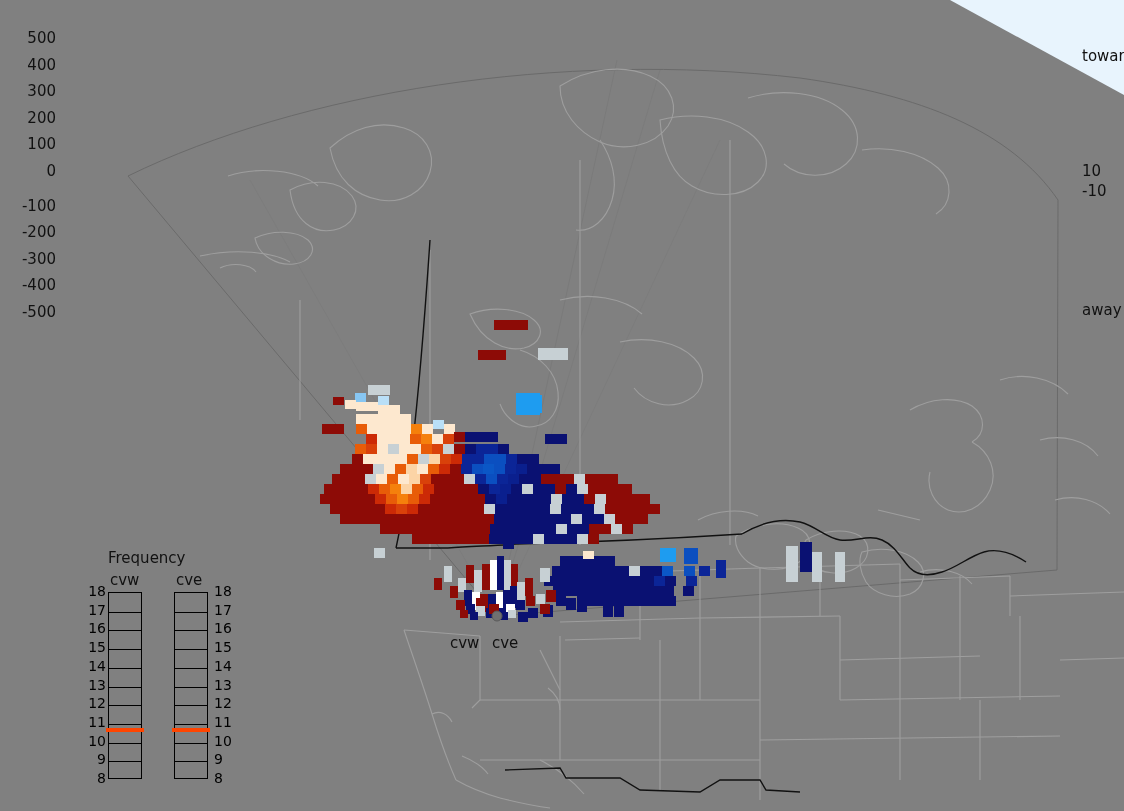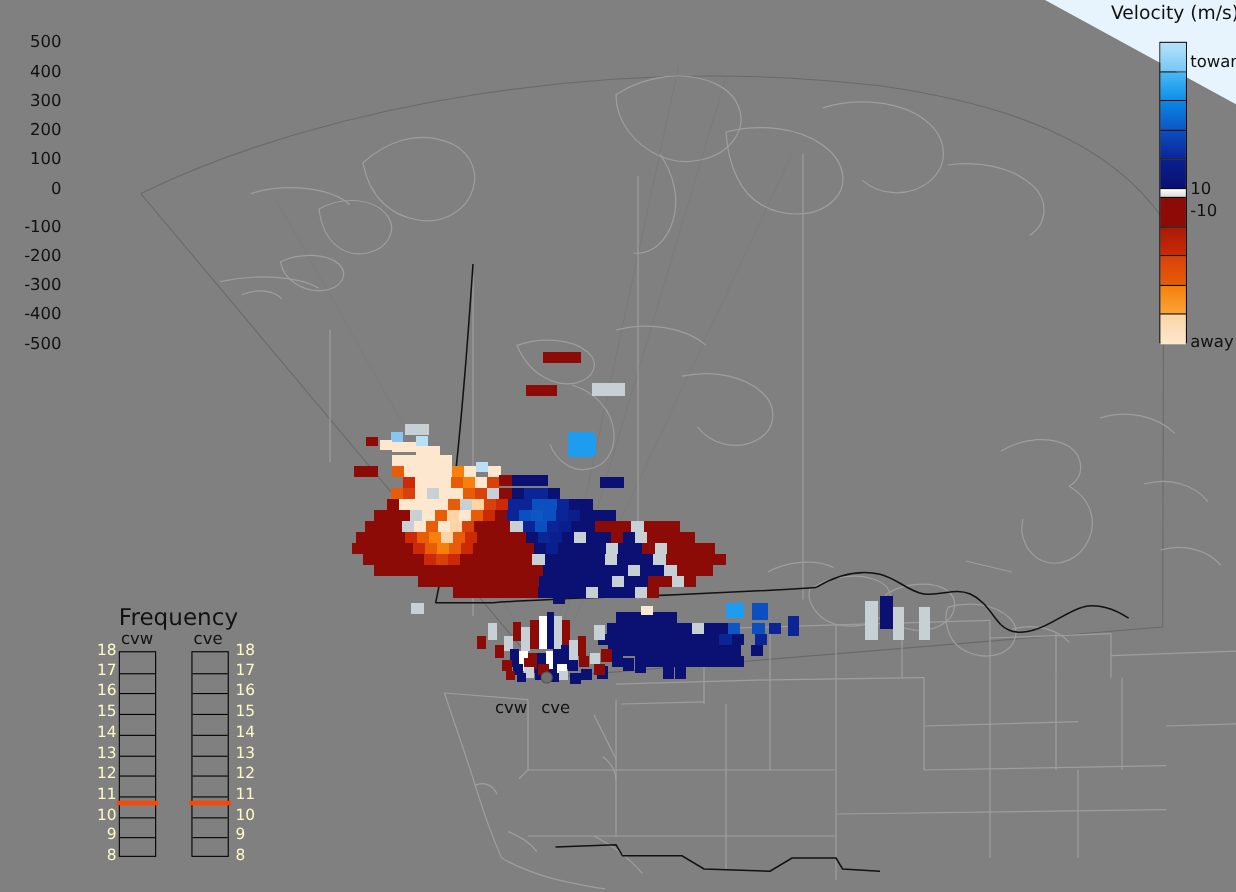--- a/index.html
+++ b/index.html
@@ -32,29 +32,29 @@
   .vb-seg:last-child{border-bottom:none;}
   .vb-tick{
     position:absolute;right:1068px;width:60px;text-align:right;
     font-size:15px;color:#111;white-space:nowrap;
   }
   .vb-side{
     position:absolute;left:1082px;font-size:15px;color:#111;white-space:nowrap;
   }
   
   #freq-panel{left:80px;top:545px;width:170px;height:250px;}
-  #freq-title{position:absolute;left:28px;top:4px;font-size:21px;color:#111;}
+  #freq-title{position:absolute;left:28px;top:4px;font-size:15px;color:#111;}
   .freq-colhdr{position:absolute;top:26px;font-size:15px;color:#111;}
   .freq-col{
     position:absolute;top:47px;width:34px;height:187px;
     border:1px solid #000;box-sizing:border-box;background:transparent;
   }
   .freq-tickline{position:absolute;left:0;width:100%;height:0;border-top:1px solid #000;}
   .freq-marker{position:absolute;left:-3px;width:calc(100% + 6px);height:4px;background:#ff4500;}
-  .freq-lab{position:absolute;font-size:14px;color:#fef9c3;width:26px;text-align:right;}
+  .freq-lab{position:absolute;font-size:14px;color:#000000;width:26px;text-align:right;}
   .freq-lab.right{text-align:left;}
   
   .stn-label{position:absolute;font-size:15px;color:#111;}
   
   #map-canvas{left:0;top:0;}
   #data-canvas{left:0;top:0;}
 </style>
 </head>
 <body>
 
@@ -581,36 +581,20 @@
     </svg>
 
   <svg class="abs" style="left:0;top:0;" width="1124" height="811">
     <circle id="origin-dot" cx="497" cy="616" r="5" fill="#707070" stroke="#5a5a5a"></circle>
   </svg>
 
 
   <div class="stn-label" style="left:450px;top:634px;">cvw</div>
   <div class="stn-label" style="left:492px;top:634px;">cve</div>
 
-  <div class="abs" id="velbar-panel">
-    <div id="velbar-title">Velocity (m/s)</div>
-    <div id="velbar-strip">
-        <div class="vb-seg" style="top: 0px; height: 26.6px; background: linear-gradient(rgb(184, 226, 251), rgb(116, 200, 247));"></div>
-        <div class="vb-seg" style="top: 26.6px; height: 26.6px; background: linear-gradient(rgb(73, 185, 244), rgb(13, 143, 232));"></div>
-        <div class="vb-seg" style="top: 53.2px; height: 26.6px; background: linear-gradient(rgb(11, 135, 228), rgb(11, 87, 198));"></div>
-        <div class="vb-seg" style="top: 79.8px; height: 26.6px; background: linear-gradient(rgb(11, 79, 192), rgb(11, 37, 151));"></div>
-        <div class="vb-seg" style="top: 106.4px; height: 26.6px; background: linear-gradient(rgb(10, 31, 142), rgb(10, 17, 114));"></div>
-        <div class="vb-seg" style="top: 133px; height: 8px; background: linear-gradient(rgb(255, 255, 255), rgb(216, 216, 216));"></div>
-        <div class="vb-seg" style="top: 141px; height: 26.6px; background: linear-gradient(rgb(141, 11, 6), rgb(141, 11, 6));"></div>
-        <div class="vb-seg" style="top: 167.6px; height: 26.6px; background: linear-gradient(rgb(168, 26, 7), rgb(204, 42, 6));"></div>
-        <div class="vb-seg" style="top: 194.2px; height: 26.6px; background: linear-gradient(rgb(217, 65, 10), rgb(232, 92, 8));"></div>
-        <div class="vb-seg" style="top: 220.8px; height: 26.6px; background: linear-gradient(rgb(245, 128, 12), rgb(251, 165, 54));"></div>
-        <div class="vb-seg" style="top: 247.4px; height: 26.6px; background: linear-gradient(rgb(252, 212, 166), rgb(253, 232, 207));"></div>
-      </div>
-  </div>
   <div id="velbar-ticks">
       <div class="vb-tick" style="top: 29px;">500</div>
       <div class="vb-tick" style="top: 55.6px;">400</div>
       <div class="vb-tick" style="top: 82.2px;">300</div>
       <div class="vb-tick" style="top: 108.8px;">200</div>
       <div class="vb-tick" style="top: 135.4px;">100</div>
       <div class="vb-tick" style="top: 162px;">0</div>
       <div class="vb-tick" style="top: 196.6px;">-100</div>
       <div class="vb-tick" style="top: 223.2px;">-200</div>
       <div class="vb-tick" style="top: 249.8px;">-300</div>

